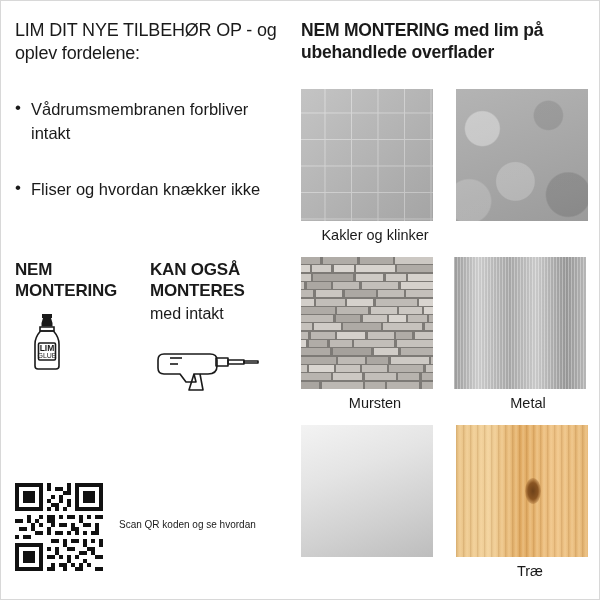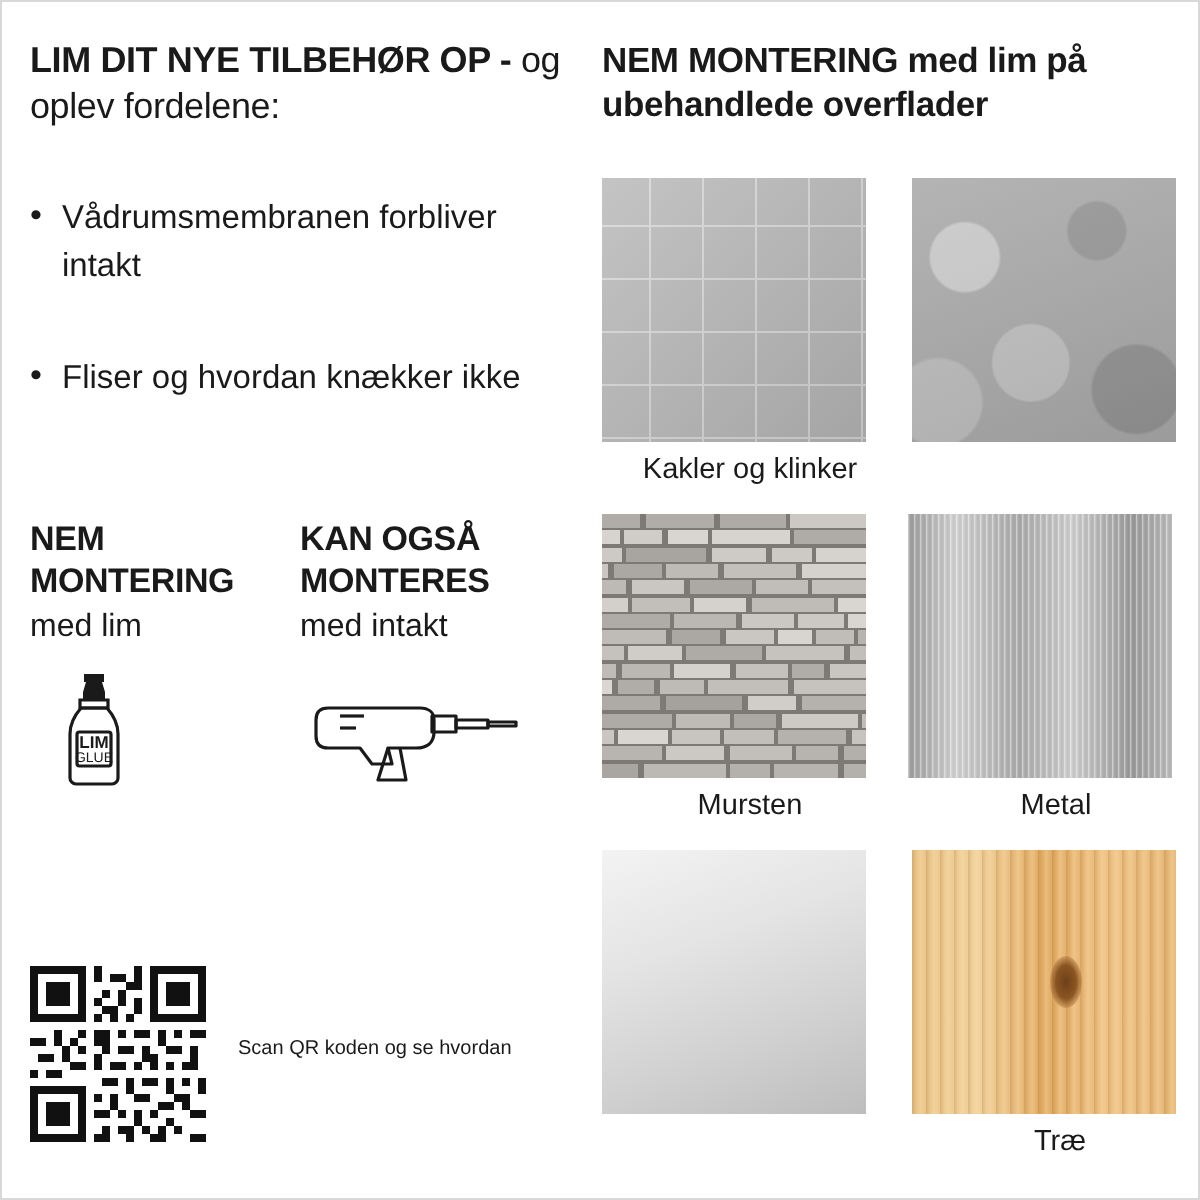--- a/index.html
+++ b/index.html
@@ -34,21 +34,21 @@
     width: 270px;
   }
   .headline {
     font-size: 18px;
     line-height: 23px;
     font-weight: 400;
     margin: 0;
     letter-spacing: -0.2px;
   }
   .headline b {
-    font-weight: bold;
+    font-weight: normal;
     margin-top: 24px;
   }
   .benefit-list {
     margin: 24px 0 0 0;
     padding: 0;
     list-style: none;
     font-size: 16.5px;
     line-height: 24px;
   }
   .benefit-list li {
@@ -253,21 +253,20 @@
     <ul class="benefit-list">
       <li>Vådrumsmembranen forbliver intakt</li>
       <li>Fliser og hvordan knækker ikke</li>
     </ul>
   </div>
 
   <div class="icon-blocks">
 
     <div class="icon-block first">
       <p class="ib-title">NEM MONTERING</p>
-      <p class="ib-sub">med lim</p>
       <div class="ib-art">
         <svg width="70" height="62" viewBox="0 0 70 62">
           <g fill="none" stroke="#1a1a1a" stroke-width="1.6">
             <path d="M27 3 h10 v4 h-10 z" fill="#1a1a1a" stroke="none"></path>
             <path d="M28 7 h8 l1.5 5 h-11 z" fill="#1a1a1a" stroke="none"></path>
             <rect x="26.5" y="12" width="11" height="3.5" fill="#1a1a1a" stroke="none"></rect>
             <path d="M25 16 h14 v4 h-14 z"></path>
             <path d="M25.5 20 C22 24 20 28 20 33 v22 a3 3 0 0 0 3 3 h18 a3 3 0 0 0 3 -3 v-22 c0 -5 -2 -9 -5.5 -13 z"></path>
             <rect x="23.5" y="32" width="17" height="17" rx="1.2" fill="#ffffff"></rect>
           </g>

